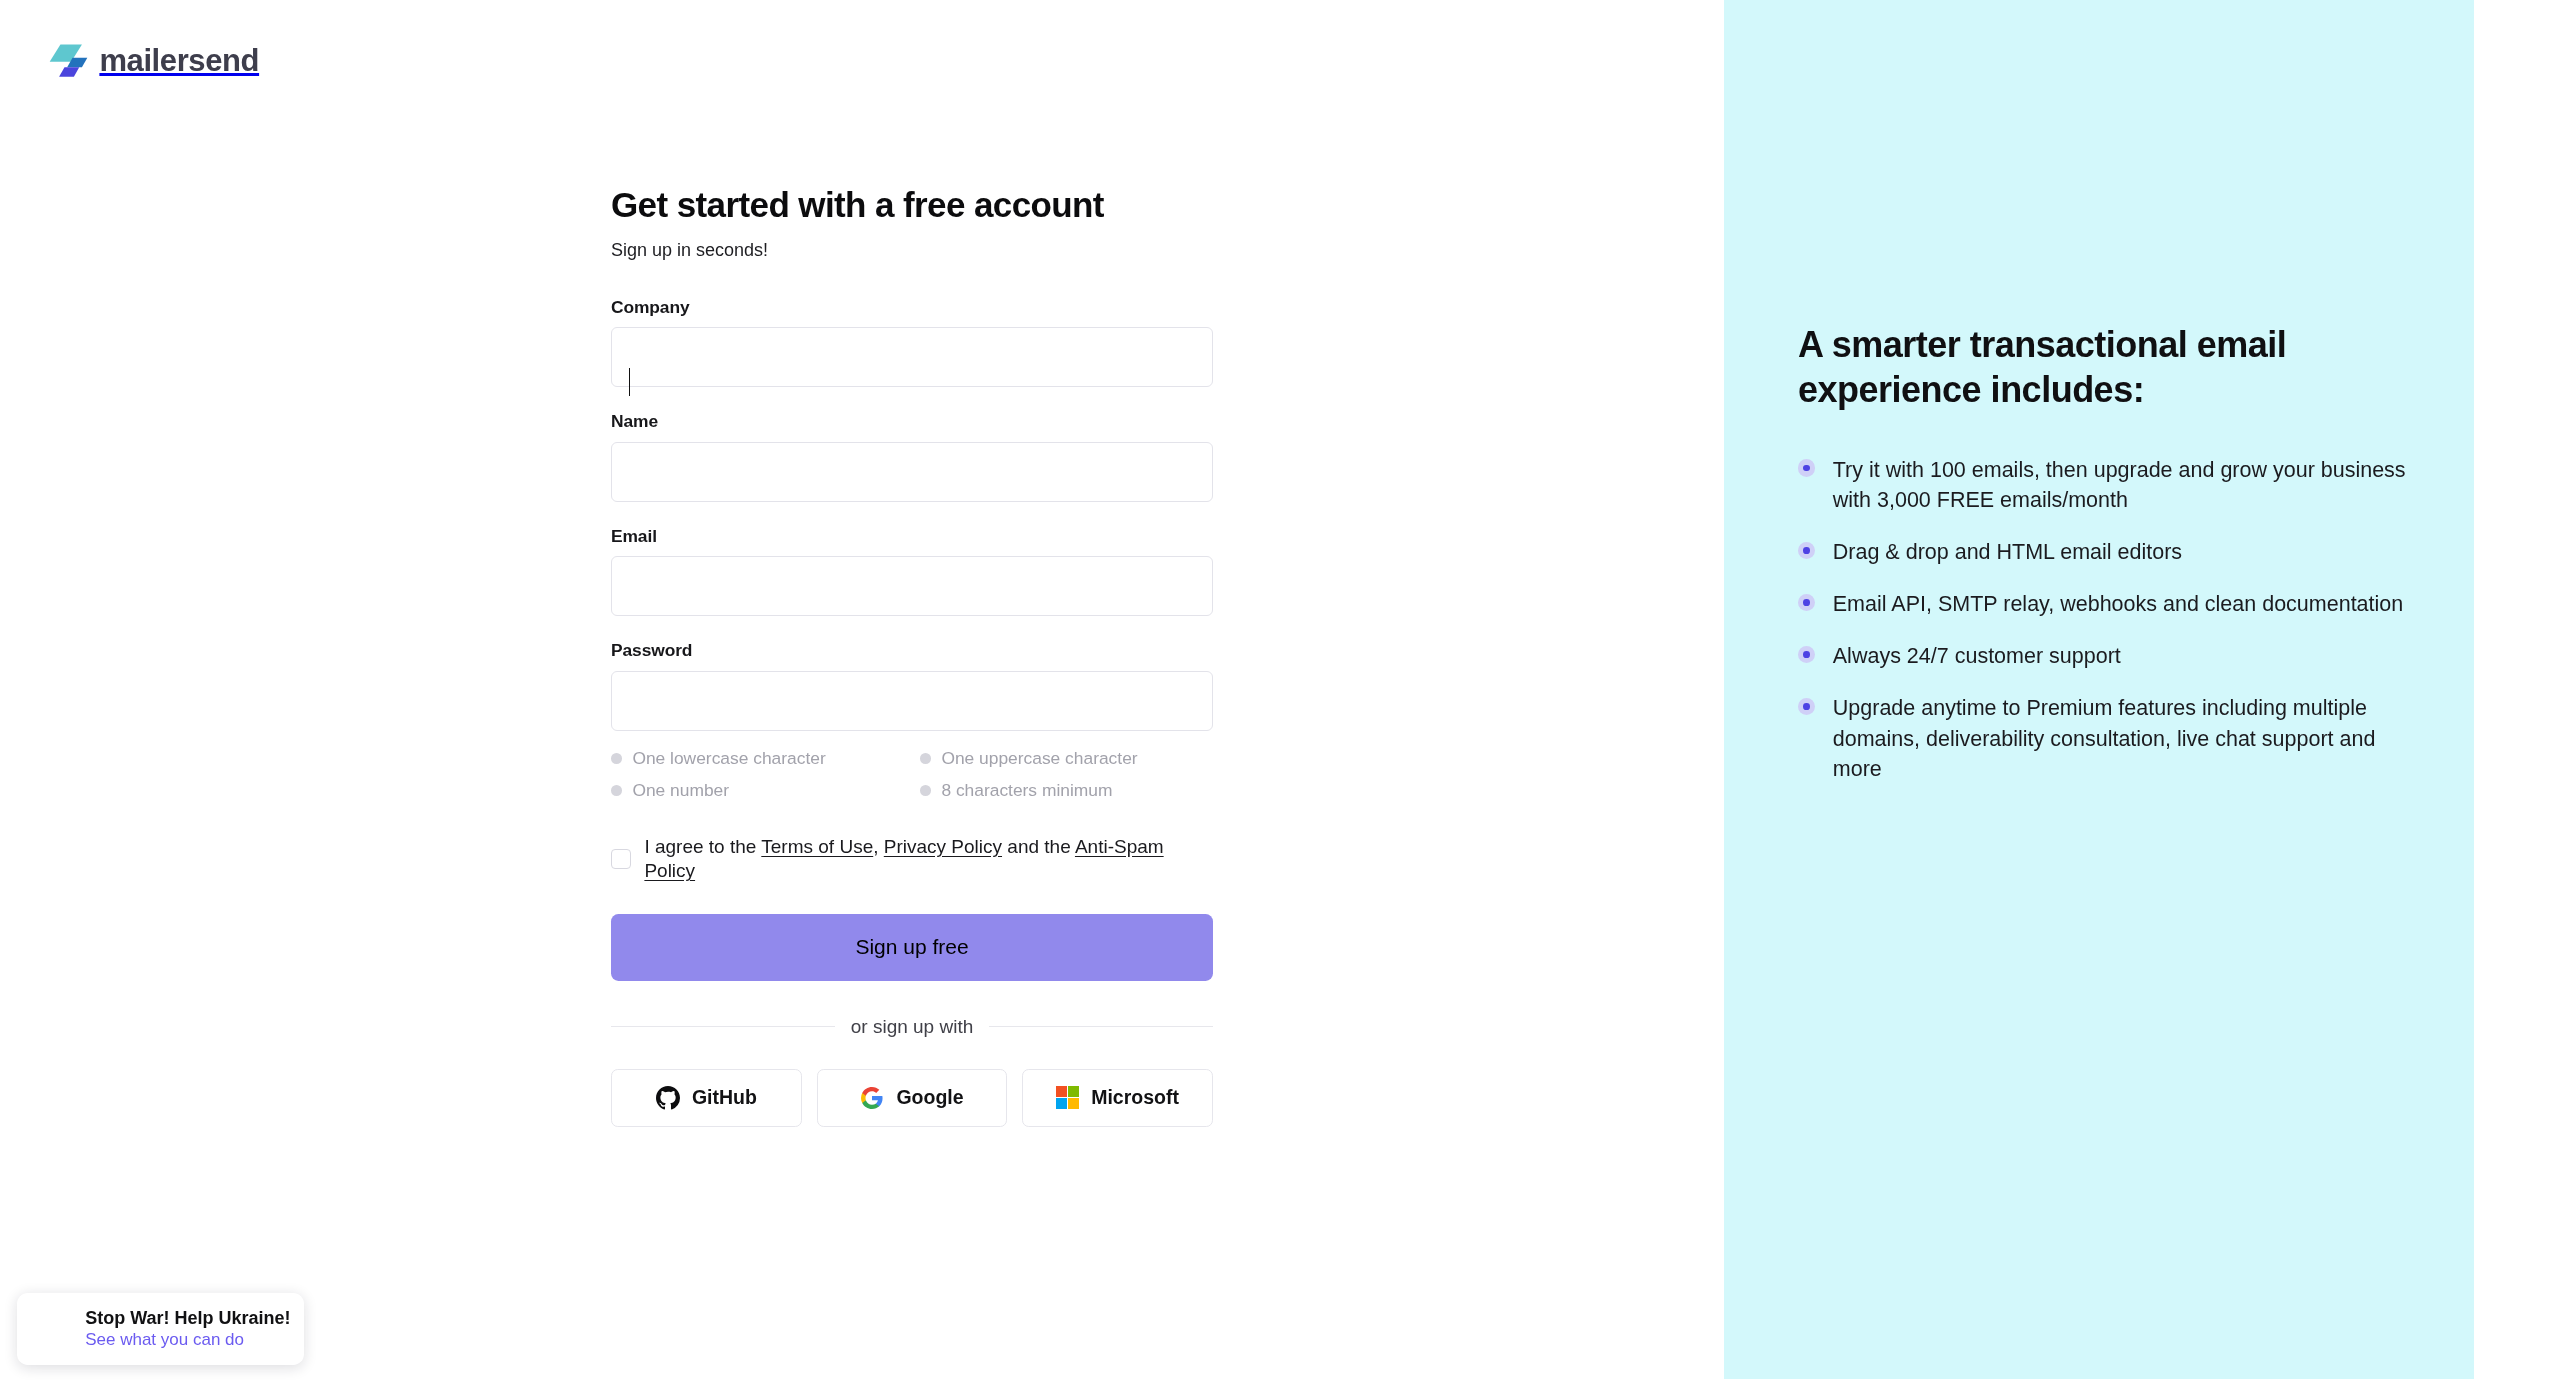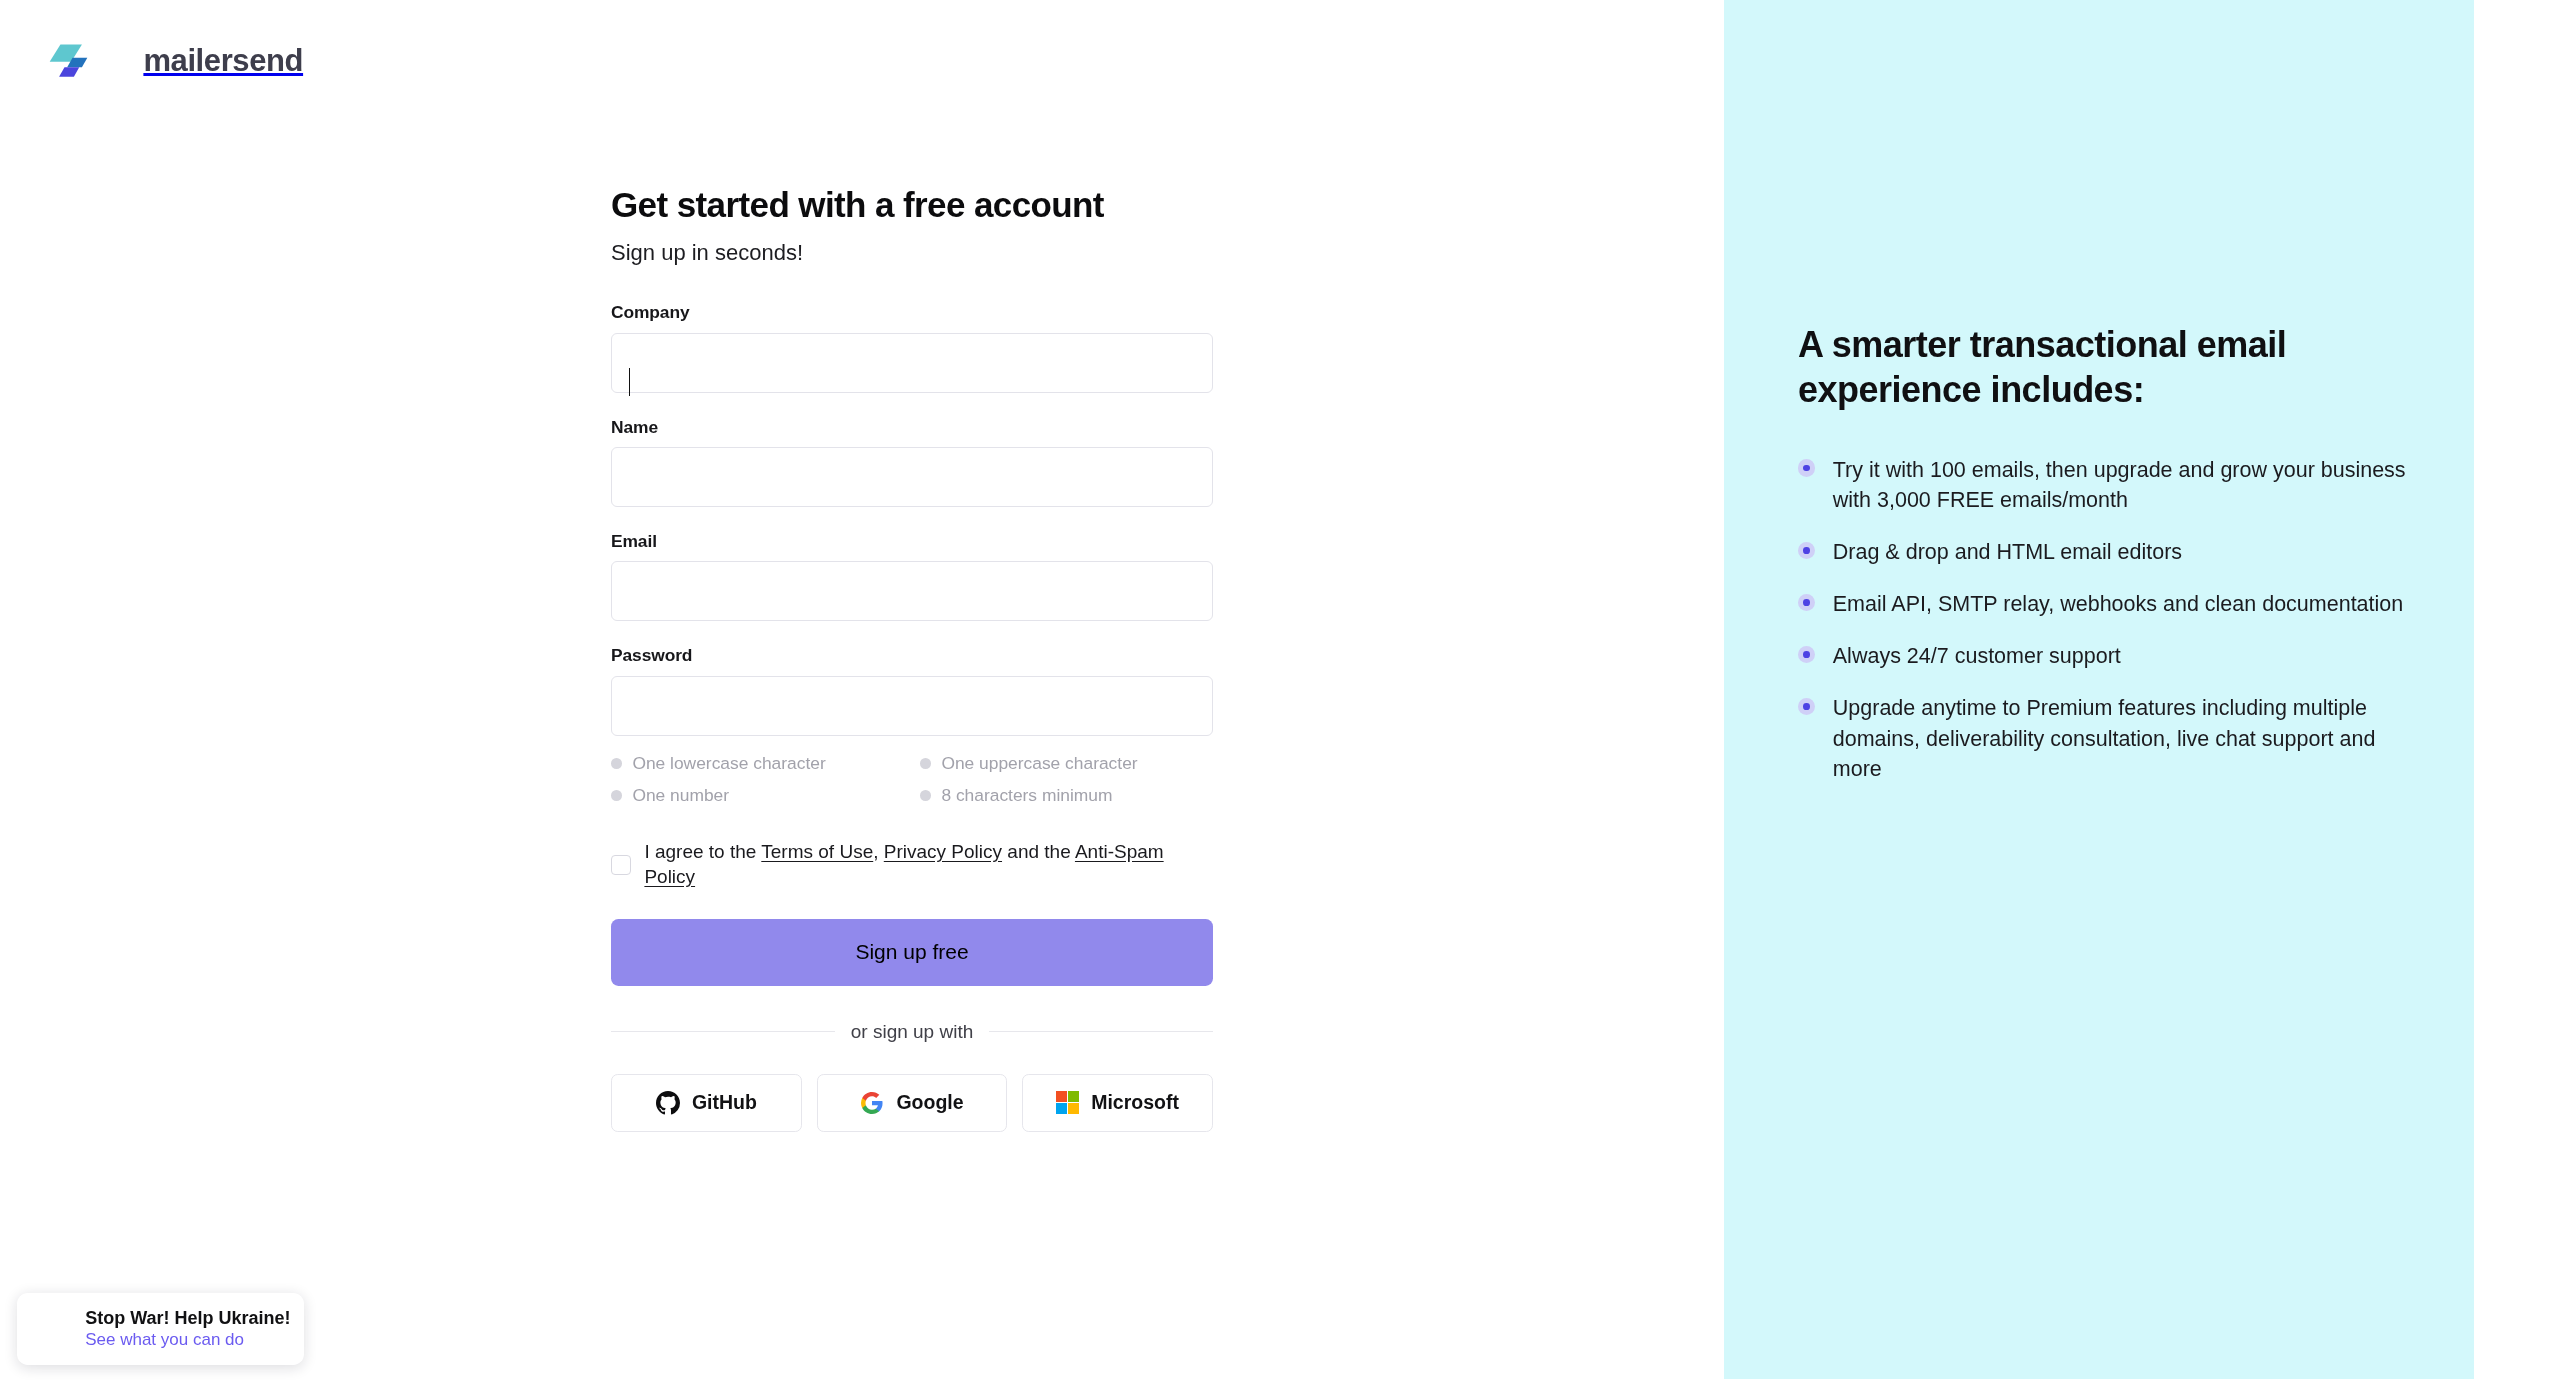--- a/index.html
+++ b/index.html
@@ -78,21 +78,20 @@
     max-width: 577px;
   }
 
   
   .logo {
     position: absolute;
     left: 47px;
     top: 39px;
     display: flex;
     align-items: center;
-    gap: 44px;
   }
   .logo-mark {
     width: 43px;
     height: 43px;
     margin-right: 9.4px;
   }
   .logo-word {
     font-size: 31px;
     font-weight: 700;
     color: #3e3e4c;
@@ -108,21 +107,21 @@
   }
   .title {
     font-size: 35px;
     font-weight: 700;
     color: #0c0c0e;
     letter-spacing: -0.6px;
     line-height: 1.15;
   }
   .subtitle {
     margin-top: 13.4px;
-    font-size: 22px;
+    font-size: 18px;
     color: #1d1d21;
     line-height: 1.3;
   }
 
   .form { margin-top: 35px; }
   .field { margin-bottom: 0; }
   .field-label {
     display: block;
     font-size: 17.4px;
     font-weight: 700;

